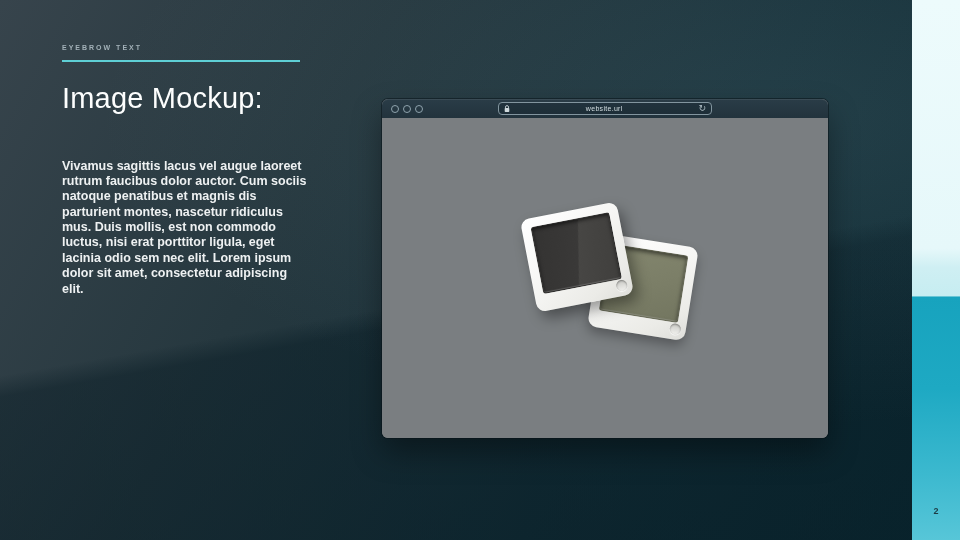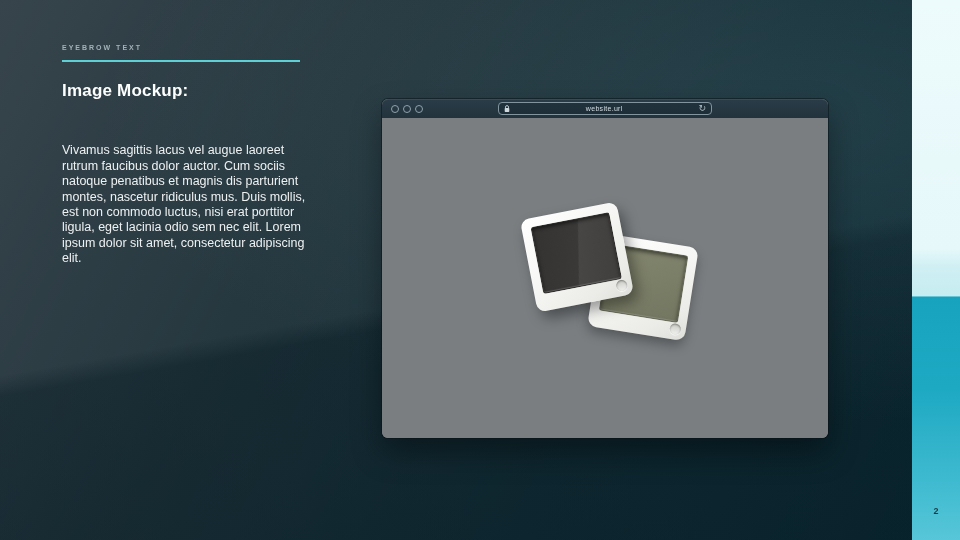--- a/index.html
+++ b/index.html
@@ -34,26 +34,26 @@
   
   .text-col { position: absolute; left: 62px; top: 44px; width: 250px; }
   .eyebrow {
     font-size: 7px; font-weight: 700; letter-spacing: 2px;
     color: #a3b1b8; text-transform: uppercase;
   }
   .divider {
     margin-top: 9px; width: 238px; height: 2px; background: #5ecfd5;
   }
   .title {
-    margin: 18px 0 0 0; font-size: 17px; line-height: 1.26; font-weight: 700;
+    margin: 18px 0 0 0; font-size: 29px; line-height: 1.26; font-weight: 400;
     color: #fdfefe; letter-spacing: 0.2px;
   }
   .body-text {
     margin: 42px 0 0 0; font-size: 12.5px; line-height: 1.23;
-    color: #eef1f2; font-weight: 400;
+    color: #eef1f2; font-weight: 700;
   }
 
   
   .browser {
     position: absolute; left: 382px; top: 99px; width: 446px; height: 339px;
     border-radius: 6px;
     box-shadow: 0 0 0 1px rgba(10,20,26,0.55), 0 14px 30px rgba(0,0,0,0.38);
     background: #7a7e81;
   }
   .titlebar {

